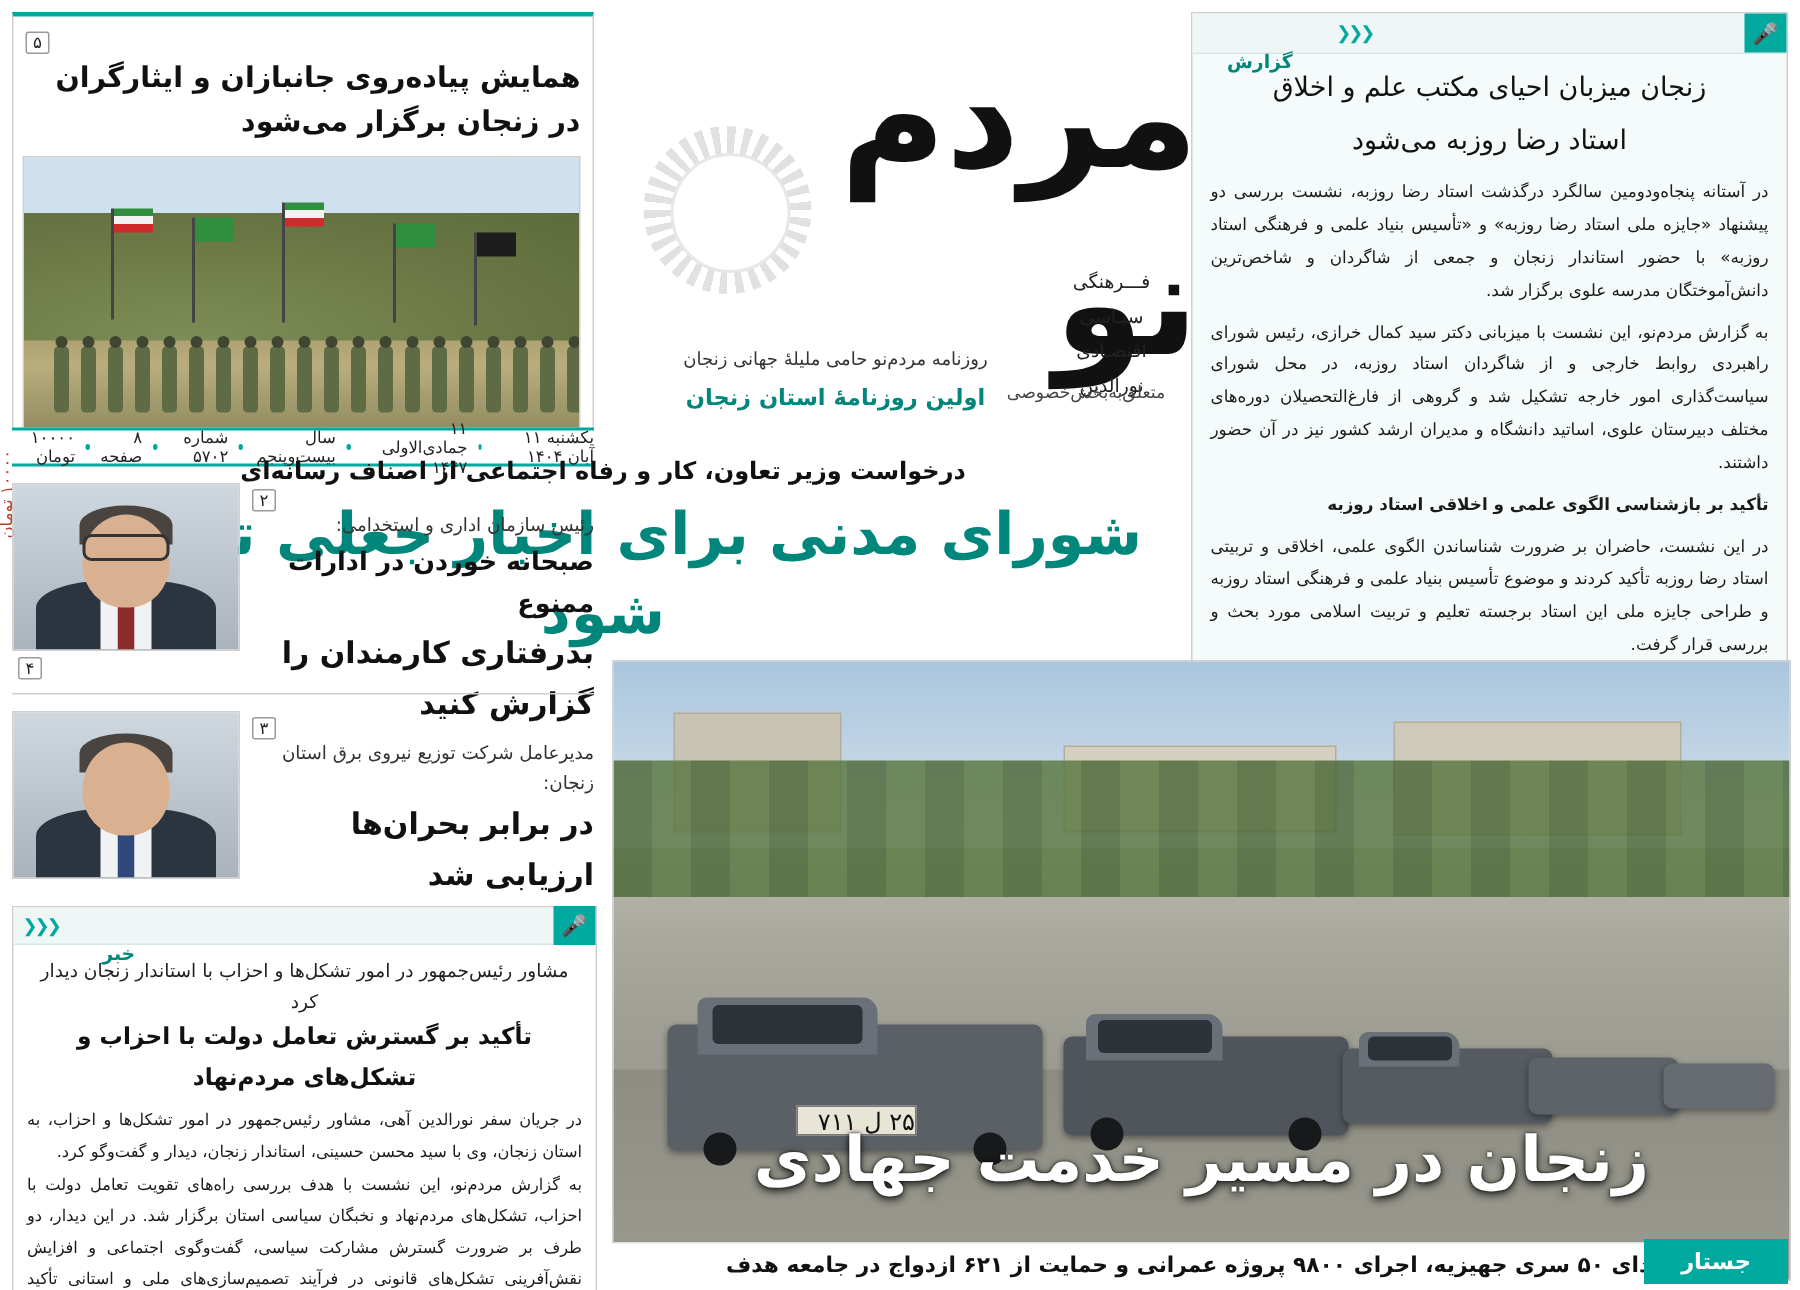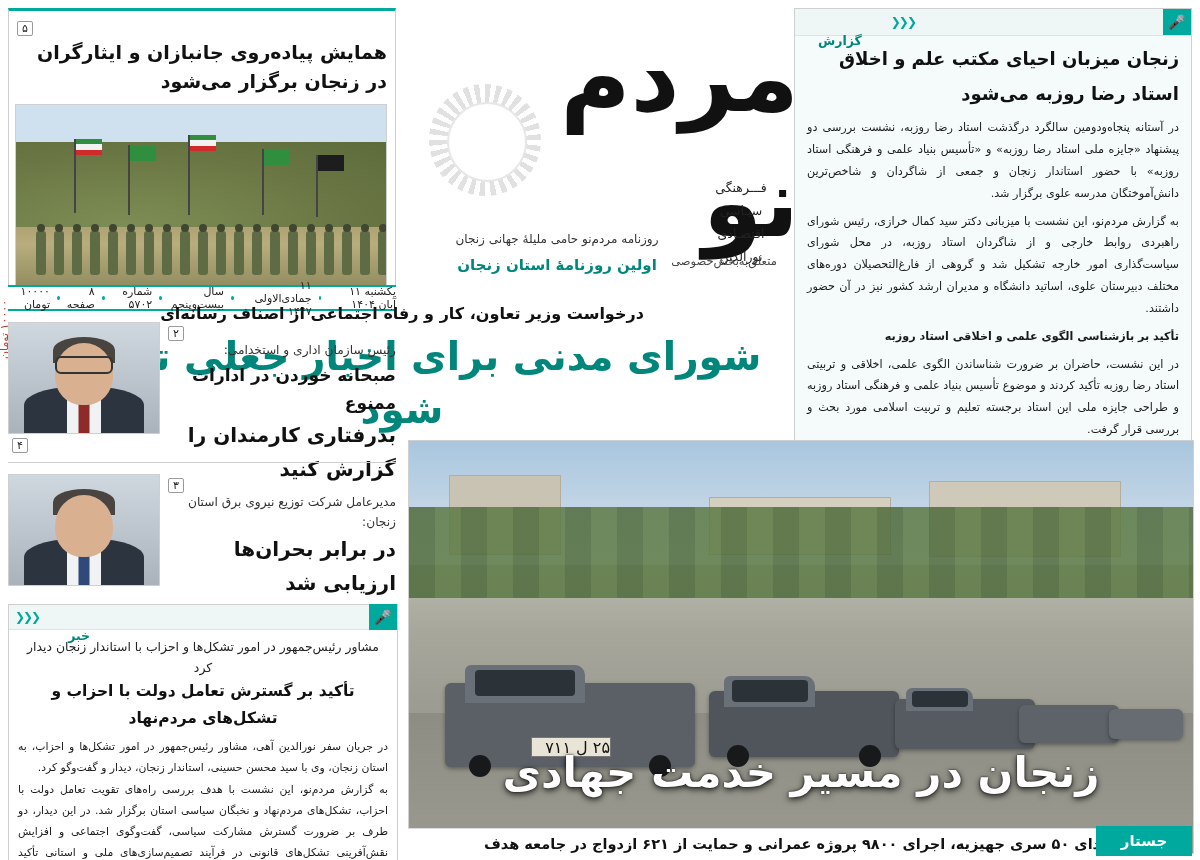--- a/index.html
+++ b/index.html
@@ -82,21 +82,21 @@
   }
   .bar-label{
     font-size:12.5px;color:#00867a;font-weight:bold;padding:0 23px;margin-top:36px;
   }
   .bar-chevrons{color:#00a99d;font-size:12px;letter-spacing:-2px;padding:0 6px;}
   .mic-box{
     width:28px;height:26px;background:#00a99d;display:flex;align-items:center;justify-content:center;
     color:#fff;font-size:14px;margin-right:auto;
   }
   .report-title{
-    text-align:right;font-size:18px;font-weight:bold;line-height:1.7;padding:8px 12px 0 12px;color:#111;
+    text-align:center;font-size:18px;font-weight:normal;line-height:1.7;padding:8px 12px 0 12px;color:#111;
   }
   .report-body{
     font-size:11.2px;line-height:1.95;padding:8px 12px 6px 12px;text-align:justify;color:#1a1a1a;
   }
   .report-foot{
     display:flex;align-items:center;gap:6px;padding:2px 12px 8px 12px;font-size:12px;color:#00867a;
   }
 
   
   .datestrip{

